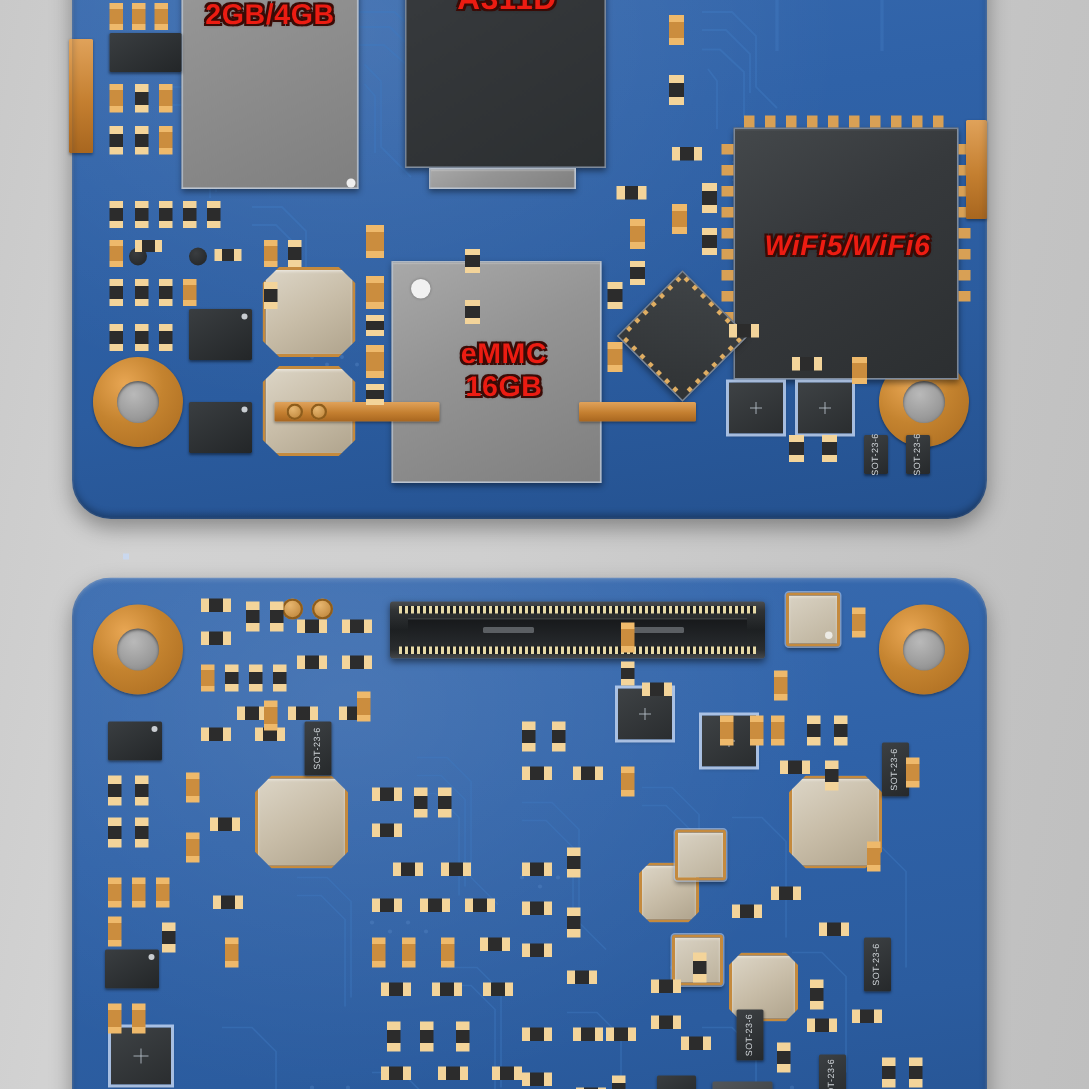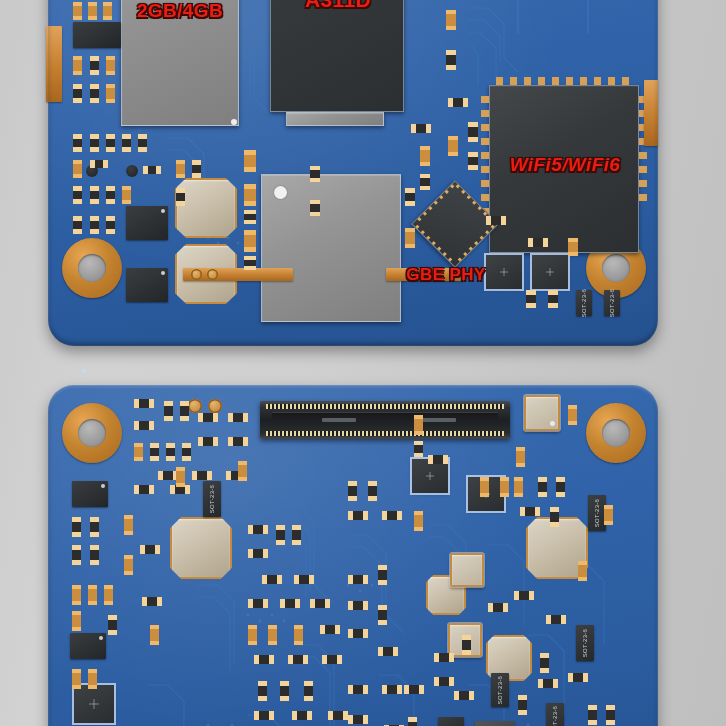--- a/index.html
+++ b/index.html
@@ -434,22 +434,23 @@
       </g>
     </svg>
 
     <div class="label" style="left:55px; top:40px; width:154px; font-size:19px;">LPDDR4
 2GB/4GB</div>
 
     <div class="label" style="left:230px; top:50px; width:120px; font-size:21px;">A311D</div>
 
     <div class="label" style="left:442px; top:216px; width:150px; font-size:19px;font-style:italic;">WiFi5/WiFi6</div>
 
-
-    <div class="label" style="left:338px; top:327px; width:120px; font-size:17px;">GBE PHY</div>
+    <div class="label" style="left:240px; top:288px; width:96px; font-size:19px;">eMMC
+16GB</div>
+
   </div>
 
   <div class="board bottom">
 
     <svg class="traces" viewBox="0 0 610 420" preserveAspectRatio="none">
       <g stroke="#3f79c0" stroke-width="1.1" fill="none" opacity=".8">
         <path d="M230 120 L250 120 L266 136 L266 200 L284 218"></path>
         <path d="M230 132 L246 132 L262 148 L262 206"></path>
         <path d="M230 144 L242 144 L258 160 L258 212"></path>
         <path d="M300 150 L320 150 L338 168 L338 230 L356 248"></path>

